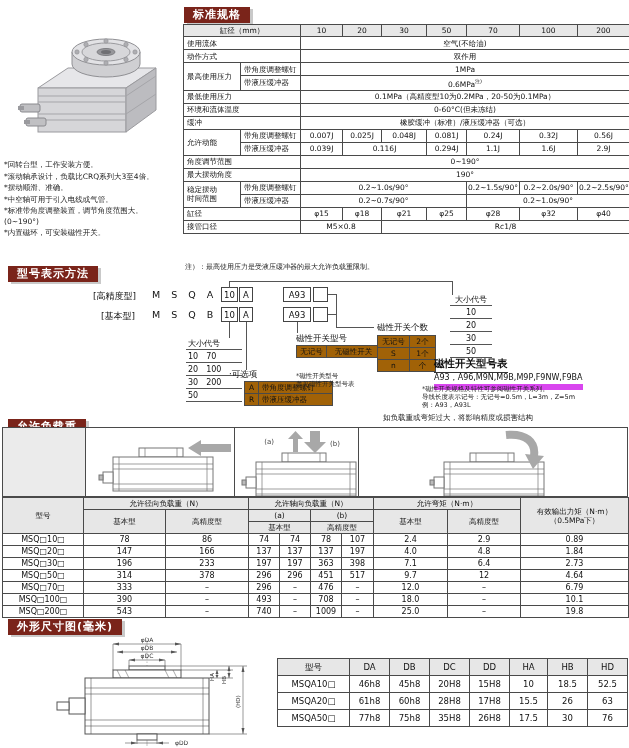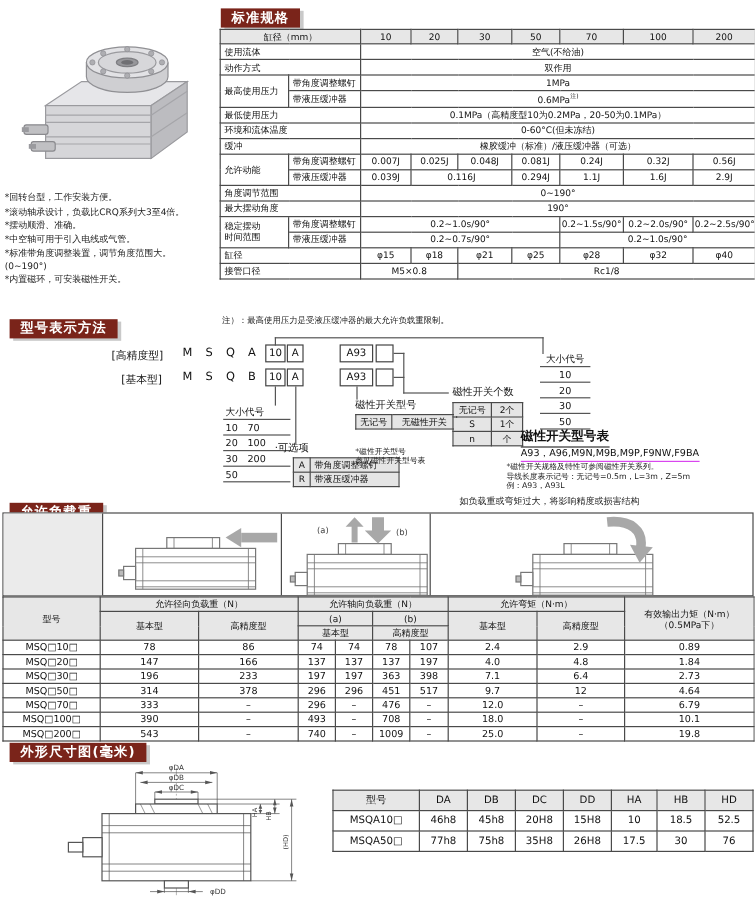--- a/index.html
+++ b/index.html
@@ -28,24 +28,24 @@
   .mcode-lbl{position:absolute;font-size:9px}
   .mcode{position:absolute;font-size:9.5px;letter-spacing:4px}
   .box{position:absolute;border:1px solid #444;font-size:8.5px;text-align:center;line-height:14px;height:15px;background:#fff}
   .cl{position:absolute;background:#555}
   .sizelist{position:absolute;font-size:8px;line-height:12px}
   .sizelist .sl-title{border-bottom:1px solid #555;padding:0 2px;height:12px}
   .sizelist [data-list] div{border-bottom:1px solid #555;padding:0 2px;height:13px;line-height:13px}
   .ctr [data-list] div,.ctr .sl-title{text-align:center}
   .mini-title{position:absolute;font-size:8.5px;line-height:11px}
   .mini-table{position:absolute}
-  .mini-table td{font-size:7.5px;height:12px;line-height:11px;padding:0 3px;background:#e5e5e5}
+  .mini-table td{font-size:7.5px;height:12px;line-height:11px;padding:0 3px;background:#a16207}
   .tiny{position:absolute;font-size:6.5px;line-height:8px;color:#222}
   .bigtitle{position:absolute;font-size:10.5px;font-weight:bold;border-bottom:1px solid #333;padding-bottom:1px}
-  .models-line{position:absolute;font-size:8px;border-bottom:1px solid #d946ef;padding-bottom:1px}
+  .models-line{position:absolute;font-size:8px;border-bottom:6px solid #d946ef;padding-bottom:1px}
   .load-note{position:absolute;left:383px;top:413px;font-size:7.5px;color:#222}
   .figrow{position:absolute;left:2px;top:427px;width:626px;height:70px;border:1px solid #4a4a4a;background:#fff}
   .figcell-div{position:absolute;top:0;width:1px;height:68px;background:#4a4a4a}
   .figcell-gray{position:absolute;left:0;top:0;width:82px;height:68px;background:#ebebeb}
   svg text{font-family:"DejaVu Sans","Liberation Sans",sans-serif}
 </style>
 </head>
 <body>
 
 <div id="page">
@@ -590,20 +590,30 @@
           <td>MSQA10□</td>
           <td>46h8</td>
           <td>45h8</td>
           <td>20H8</td>
           <td>15H8</td>
           <td>10</td>
           <td>18.5</td>
           <td>52.5</td>
         </tr>
         <tr>
+          <td>MSQA20□</td>
+          <td>61h8</td>
+          <td>60h8</td>
+          <td>28H8</td>
+          <td>17H8</td>
+          <td>15.5</td>
+          <td>26</td>
+          <td>63</td>
+        </tr>
+        <tr>
           <td>MSQA50□</td>
           <td>77h8</td>
           <td>75h8</td>
           <td>35H8</td>
           <td>26H8</td>
           <td>17.5</td>
           <td>30</td>
           <td>76</td>
         </tr>
       </tbody>

